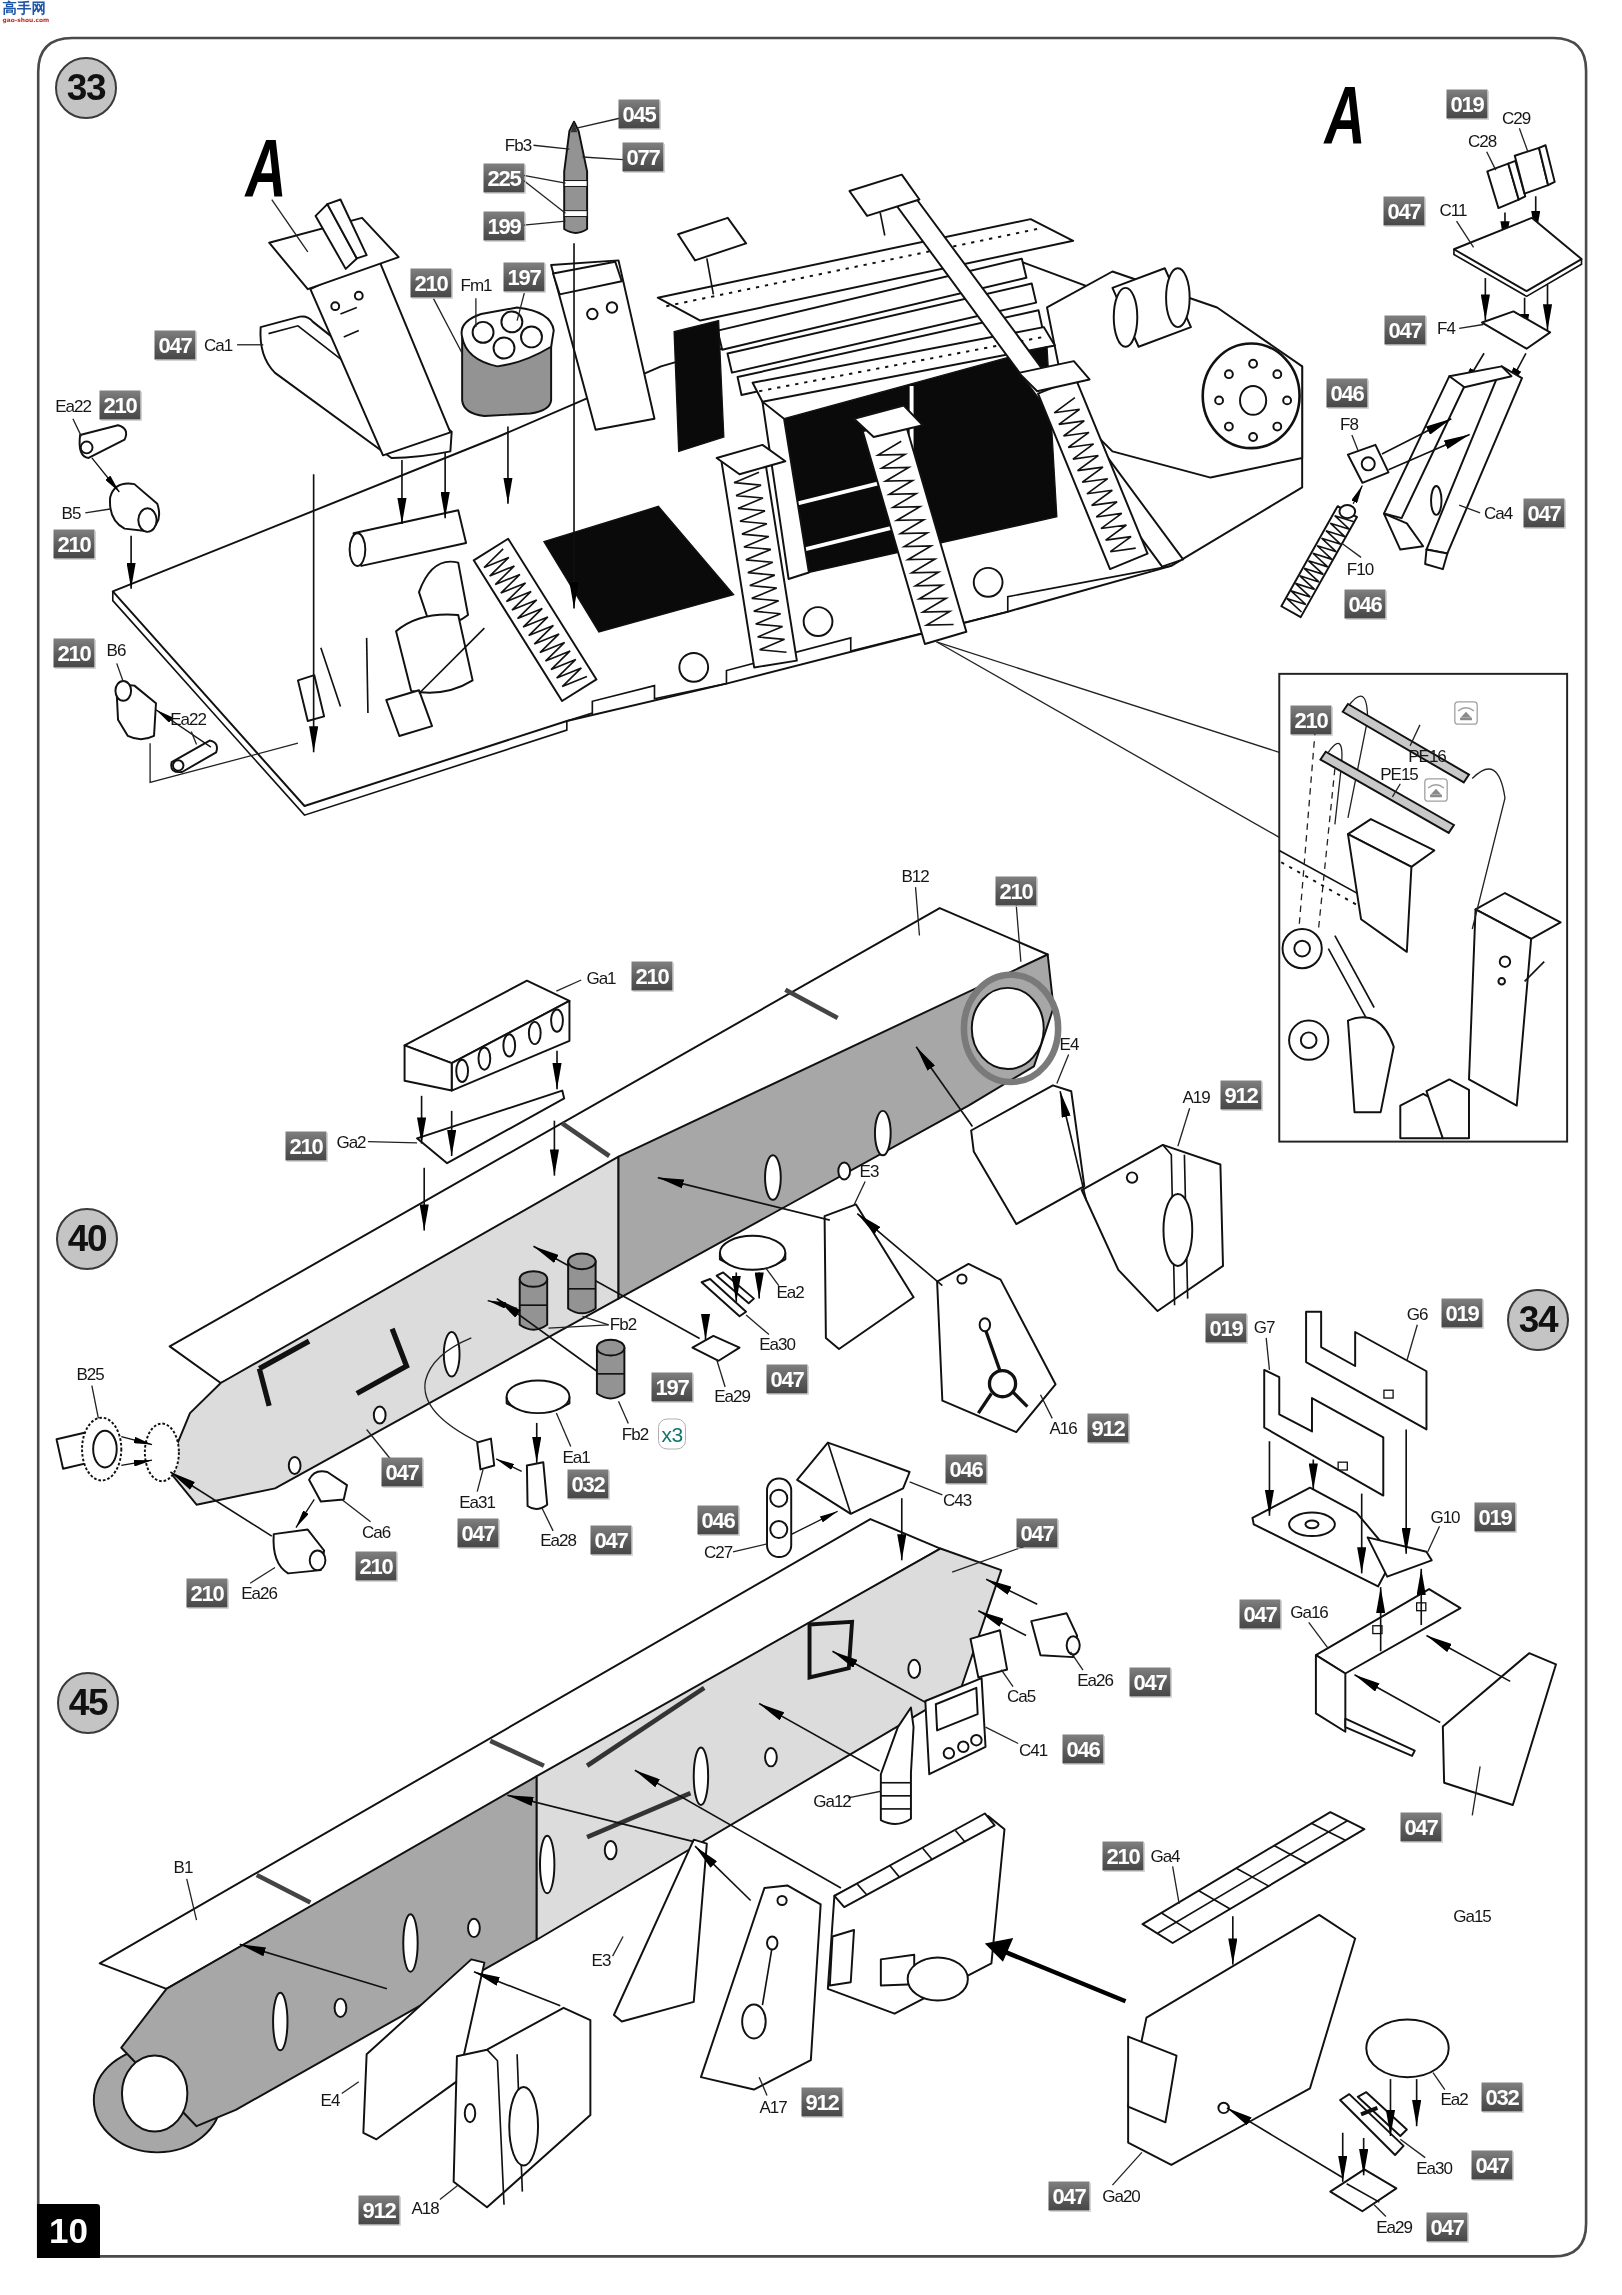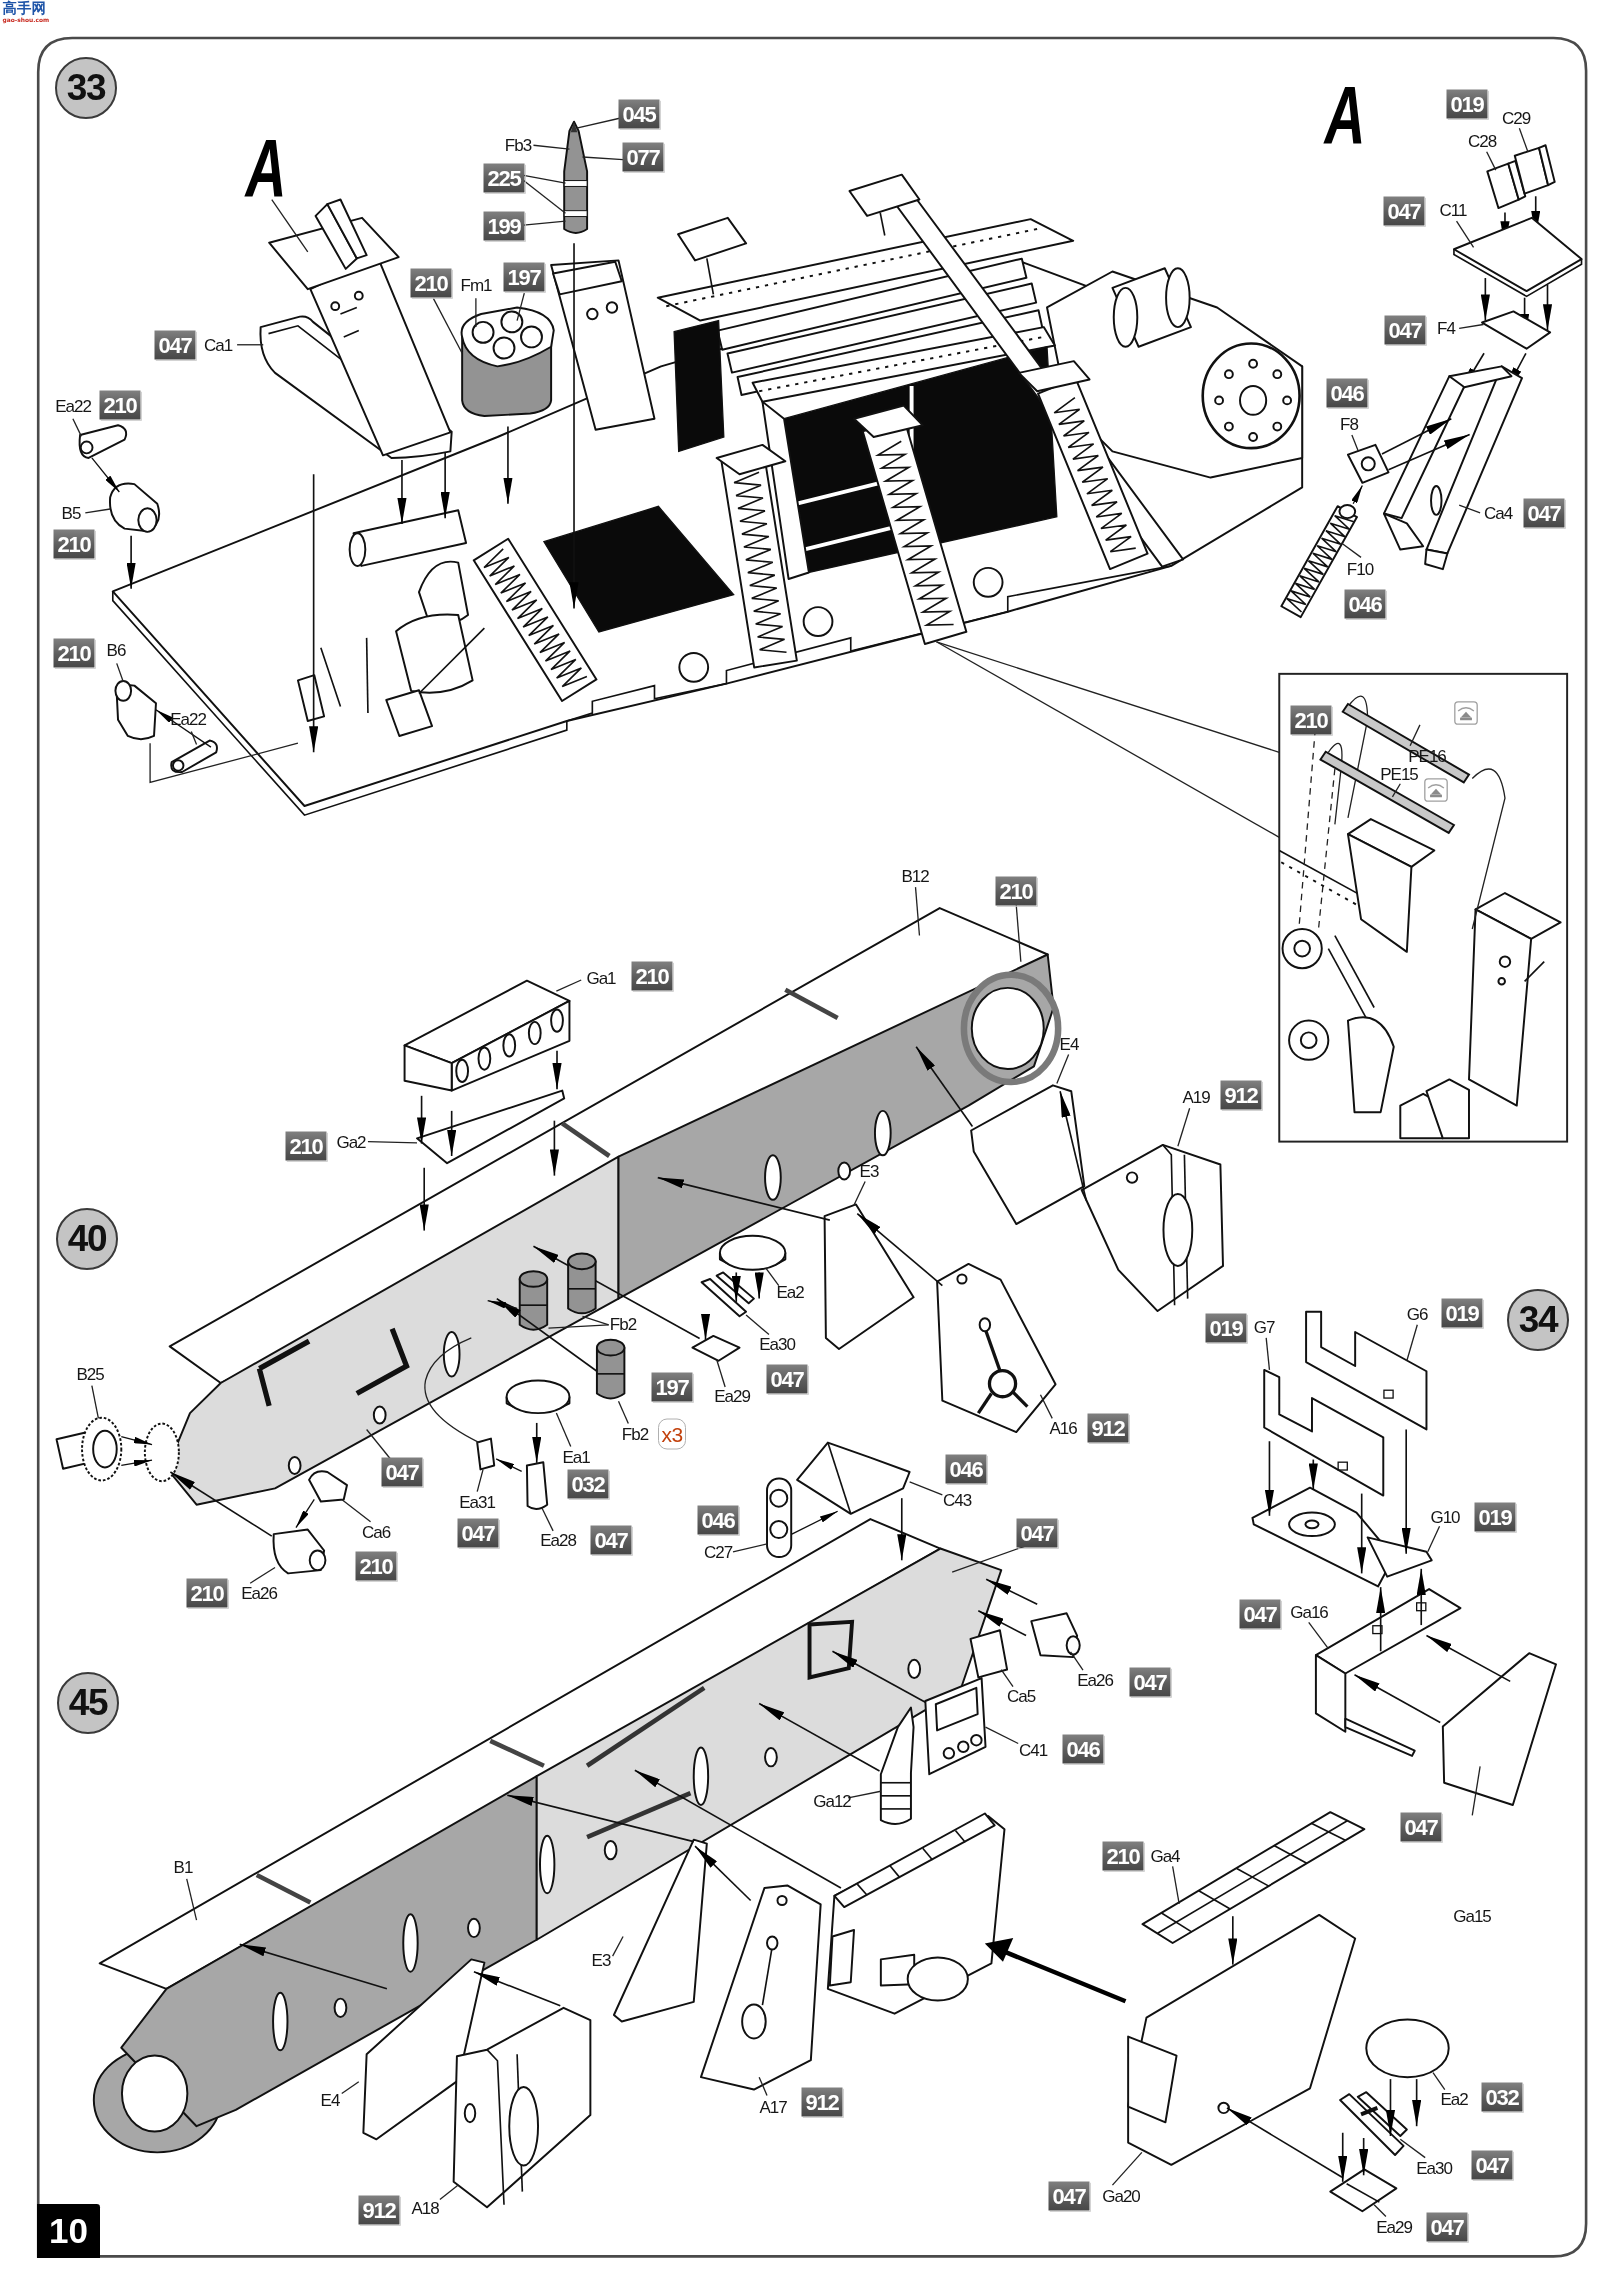--- a/index.html
+++ b/index.html
@@ -7,21 +7,21 @@
   #page{position:relative;width:1623px;height:2295px;overflow:hidden;background:#fff;font-family:"Liberation Sans",sans-serif;}
   svg.art{position:absolute;left:0;top:0;}
   .c{position:absolute;transform:translate(-50%,-50%);white-space:nowrap;line-height:1;}
   .lbl{font-size:17px;color:#161616;letter-spacing:-1px;}
   .bdg{font-family:"Liberation Sans",sans-serif;font-size:22px;font-weight:bold;color:var(--badge-text);letter-spacing:-1.3px;
        background:linear-gradient(#808080,var(--badge) 55%,#474747);width:41px;height:29px;line-height:29px;text-align:center;
        box-shadow:1.3px 1.3px 0 #c8c8c8;}
   .step{width:62px;height:62px;border-radius:50%;background:var(--circle);border:2px solid #3a3a3a;box-sizing:border-box;
         font-size:37px;font-weight:bold;color:#111;text-align:center;line-height:58px;letter-spacing:-1.3px;}
   .amark{font-size:81px;font-weight:bold;font-style:italic;color:#000;transform:translate(-50%,-50%) scaleX(0.7);}
-  .qty{font-size:21px;color:#c2410c;border:1.3px solid #b0b0b0;border-radius:9px;width:26px;height:29px;line-height:29px;text-align:center;letter-spacing:-0.7px;}
+  .qty{font-size:21px;color:#0f766e;border:1.3px solid #b0b0b0;border-radius:9px;width:26px;height:29px;line-height:29px;text-align:center;letter-spacing:-0.7px;}
   .pe{width:25px;height:25px;}
   #pagenum{position:absolute;left:37px;top:2204px;width:63px;height:54px;background:var(--pnum);color:#fff;font-weight:bold;
            font-size:35px;line-height:54px;text-align:center;border-radius:0 3.3px 0 0;}
   #logo{position:absolute;left:2.6px;top:1.3px;width:59px;}
   .logo-cn{font-family:"DejaVu Sans",sans-serif;font-size:14.4px;font-weight:bold;color:#1f55a8;line-height:15.7px;display:block;}
   .logo-url{font-family:"DejaVu Sans",sans-serif;font-size:5.9px;font-weight:bold;color:#c8281e;line-height:6.5px;display:block;}
   
   .o{fill:#fff;stroke:#111;stroke-width:3;stroke-linejoin:round;}
   .g1{fill:var(--lg);stroke:#111;stroke-width:3;stroke-linejoin:round;}
   .g2{fill:var(--dg);stroke:#111;stroke-width:3;stroke-linejoin:round;}

